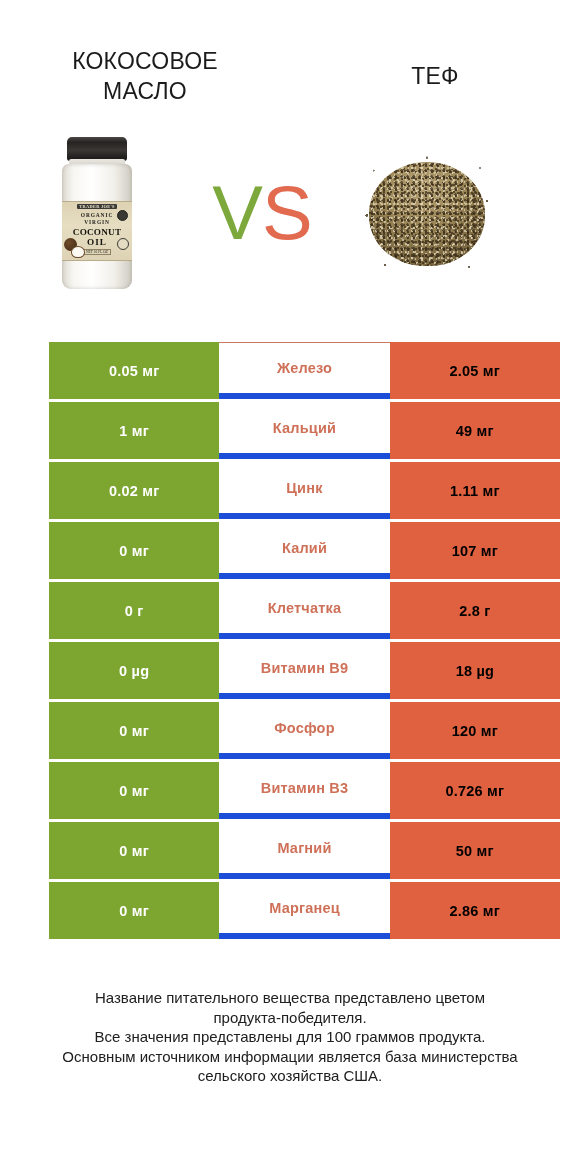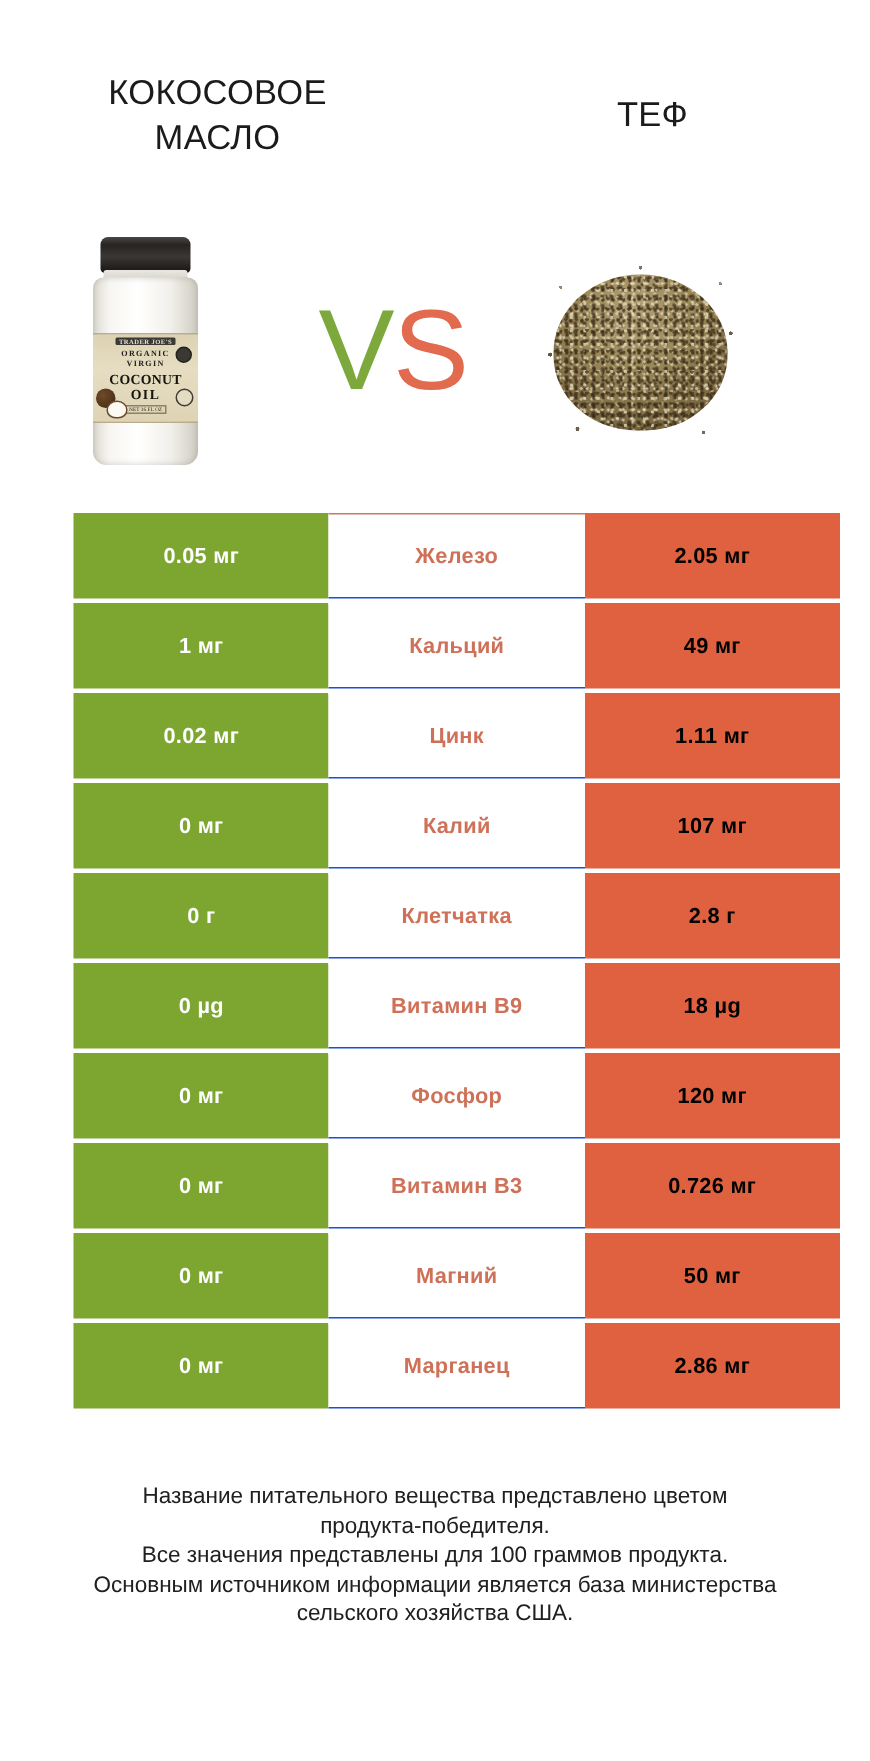--- a/index.html
+++ b/index.html
@@ -25,21 +25,21 @@
     font-size:23px;
     line-height:30px;
     color:#1b1b1b;
     font-weight:400;
     letter-spacing:.2px;
     font-family:"Liberation Sans",sans-serif;
   }
 
   
   #versus{
-    position:absolute;left:0;top:134px;width:524px;height:200px;
+    position:absolute;left:0;top:113px;width:524px;height:200px;
     display:flex;align-items:flex-end;justify-content:center;
   }
   .prod-slot{
     width:200px;height:200px;
     display:flex;align-items:center;justify-content:center;
   }
   .vs-slot{
     width:140px;height:200px;
     display:flex;align-items:center;justify-content:center;
   }
@@ -159,21 +159,21 @@
   }
   .cell-left{
     width:180px;background:#7DA631;
     display:flex;align-items:center;justify-content:center;
     color:#ffffff;font-size:14.5px;font-weight:700;
     letter-spacing:.2px;
   }
   .cell-mid{
     width:180px;background:#ffffff;
     border-top:1px solid #ffffff;
-    border-bottom:1px solid #1d4ed8;
+    border-bottom:6px solid #1d4ed8;
     box-sizing:border-box;
     display:flex;align-items:center;justify-content:center;
     color:#CE7158;font-size:14.5px;font-weight:700;
     letter-spacing:.2px;
   }
   .row:first-child .cell-mid{border-top:1px solid #C9795F;}
   .cell-right{
     width:180px;background:#E0613F;
     display:flex;align-items:center;justify-content:center;
     color:#000000;font-size:14.5px;font-weight:700;

